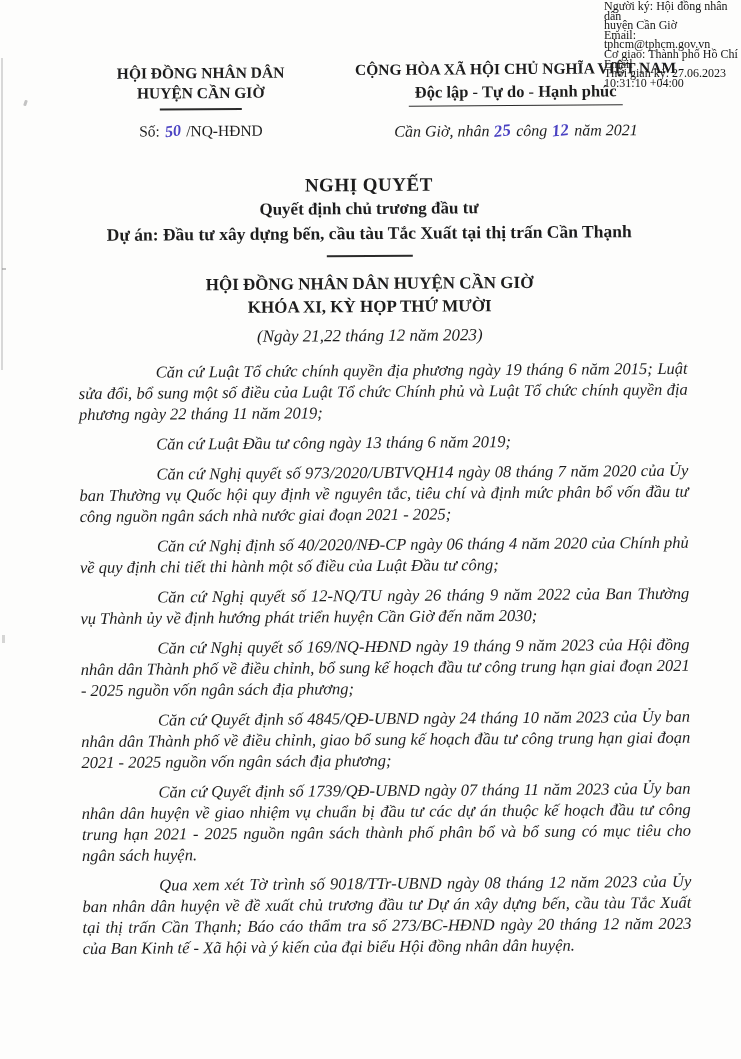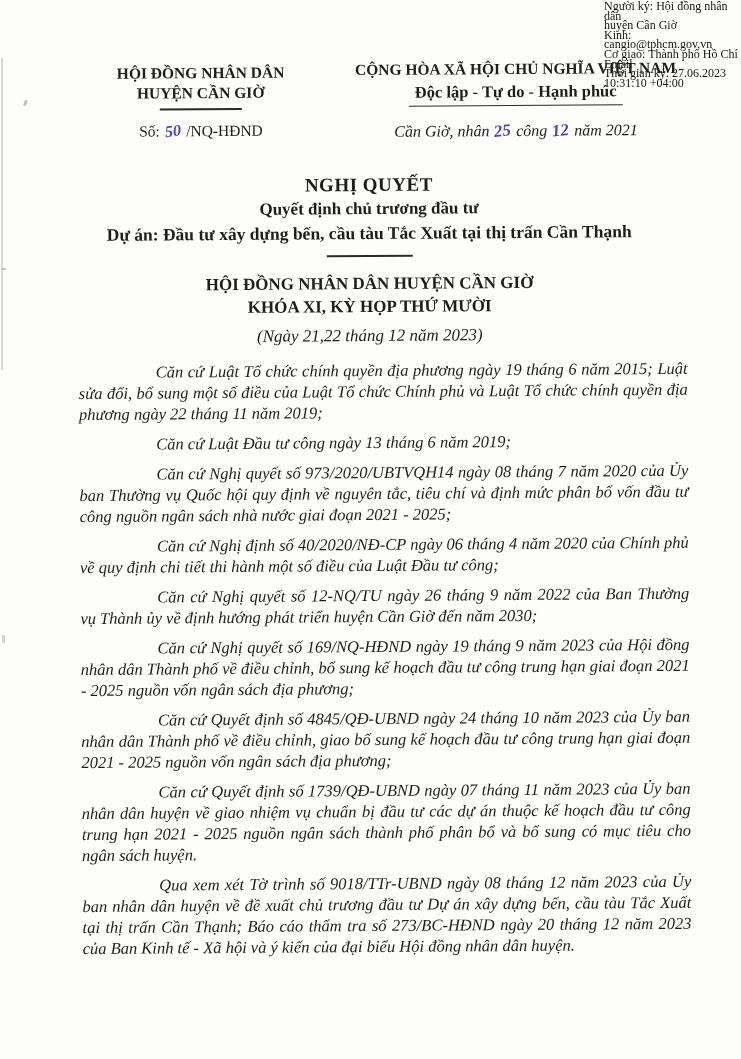--- a/index.html
+++ b/index.html
@@ -54,21 +54,21 @@
 <div class="page">
 
   <div class="edge-line"></div>
   <div class="speck s1"></div>
   <div class="speck s2"></div>
   <div class="speck s3"></div>
 
   <div class="sig">
     <div>Người ký: Hội đồng nhân dân</div>
     <div>huyện Cần Giờ</div>
-    <div>Kinh: cangio@tphcm.gov.vn</div>
+    <div>Email: tphcm@tphcm.gov.vn</div>
     <div>Cơ giao: Thành phố Hồ Chí</div>
     <div>Email</div>
     <div>Thời gian ký: 27.06.2023</div>
     <div>10:31:10 +04:00</div>
   </div>
 
   <div class="rot">
 
     <div class="hdr-left">
       <div class="org">HỘI ĐỒNG NHÂN DÂN</div>

